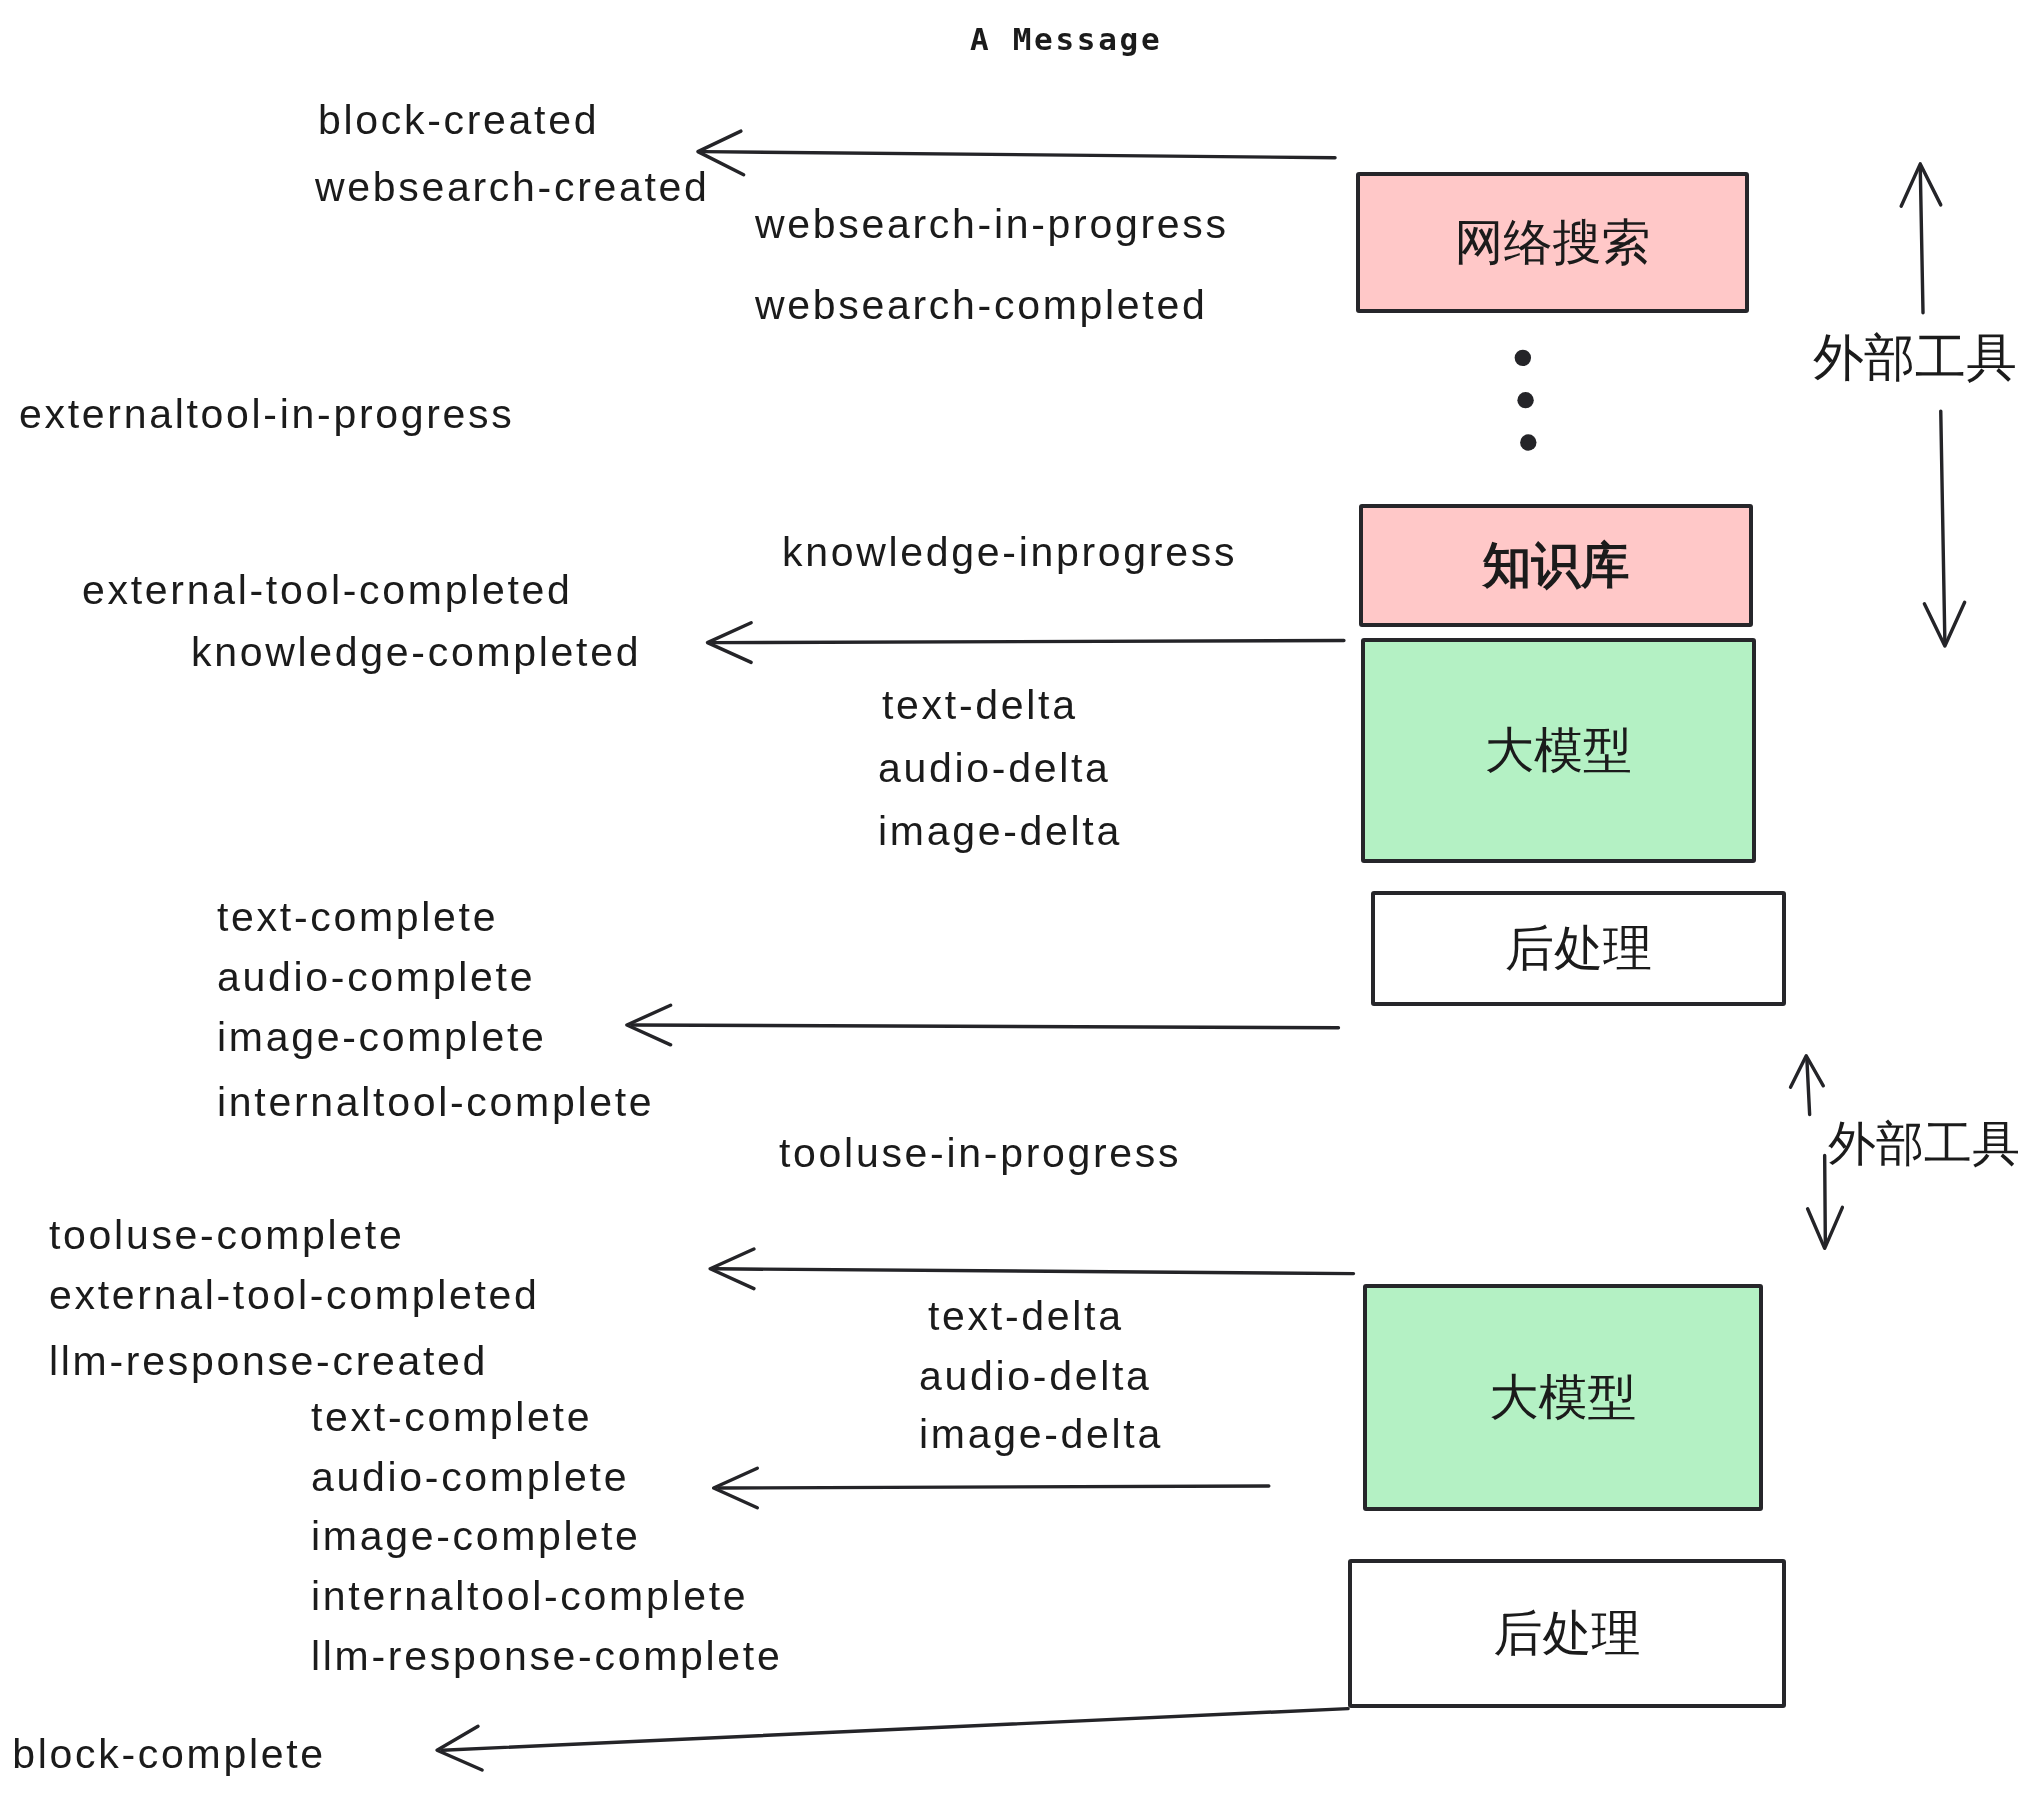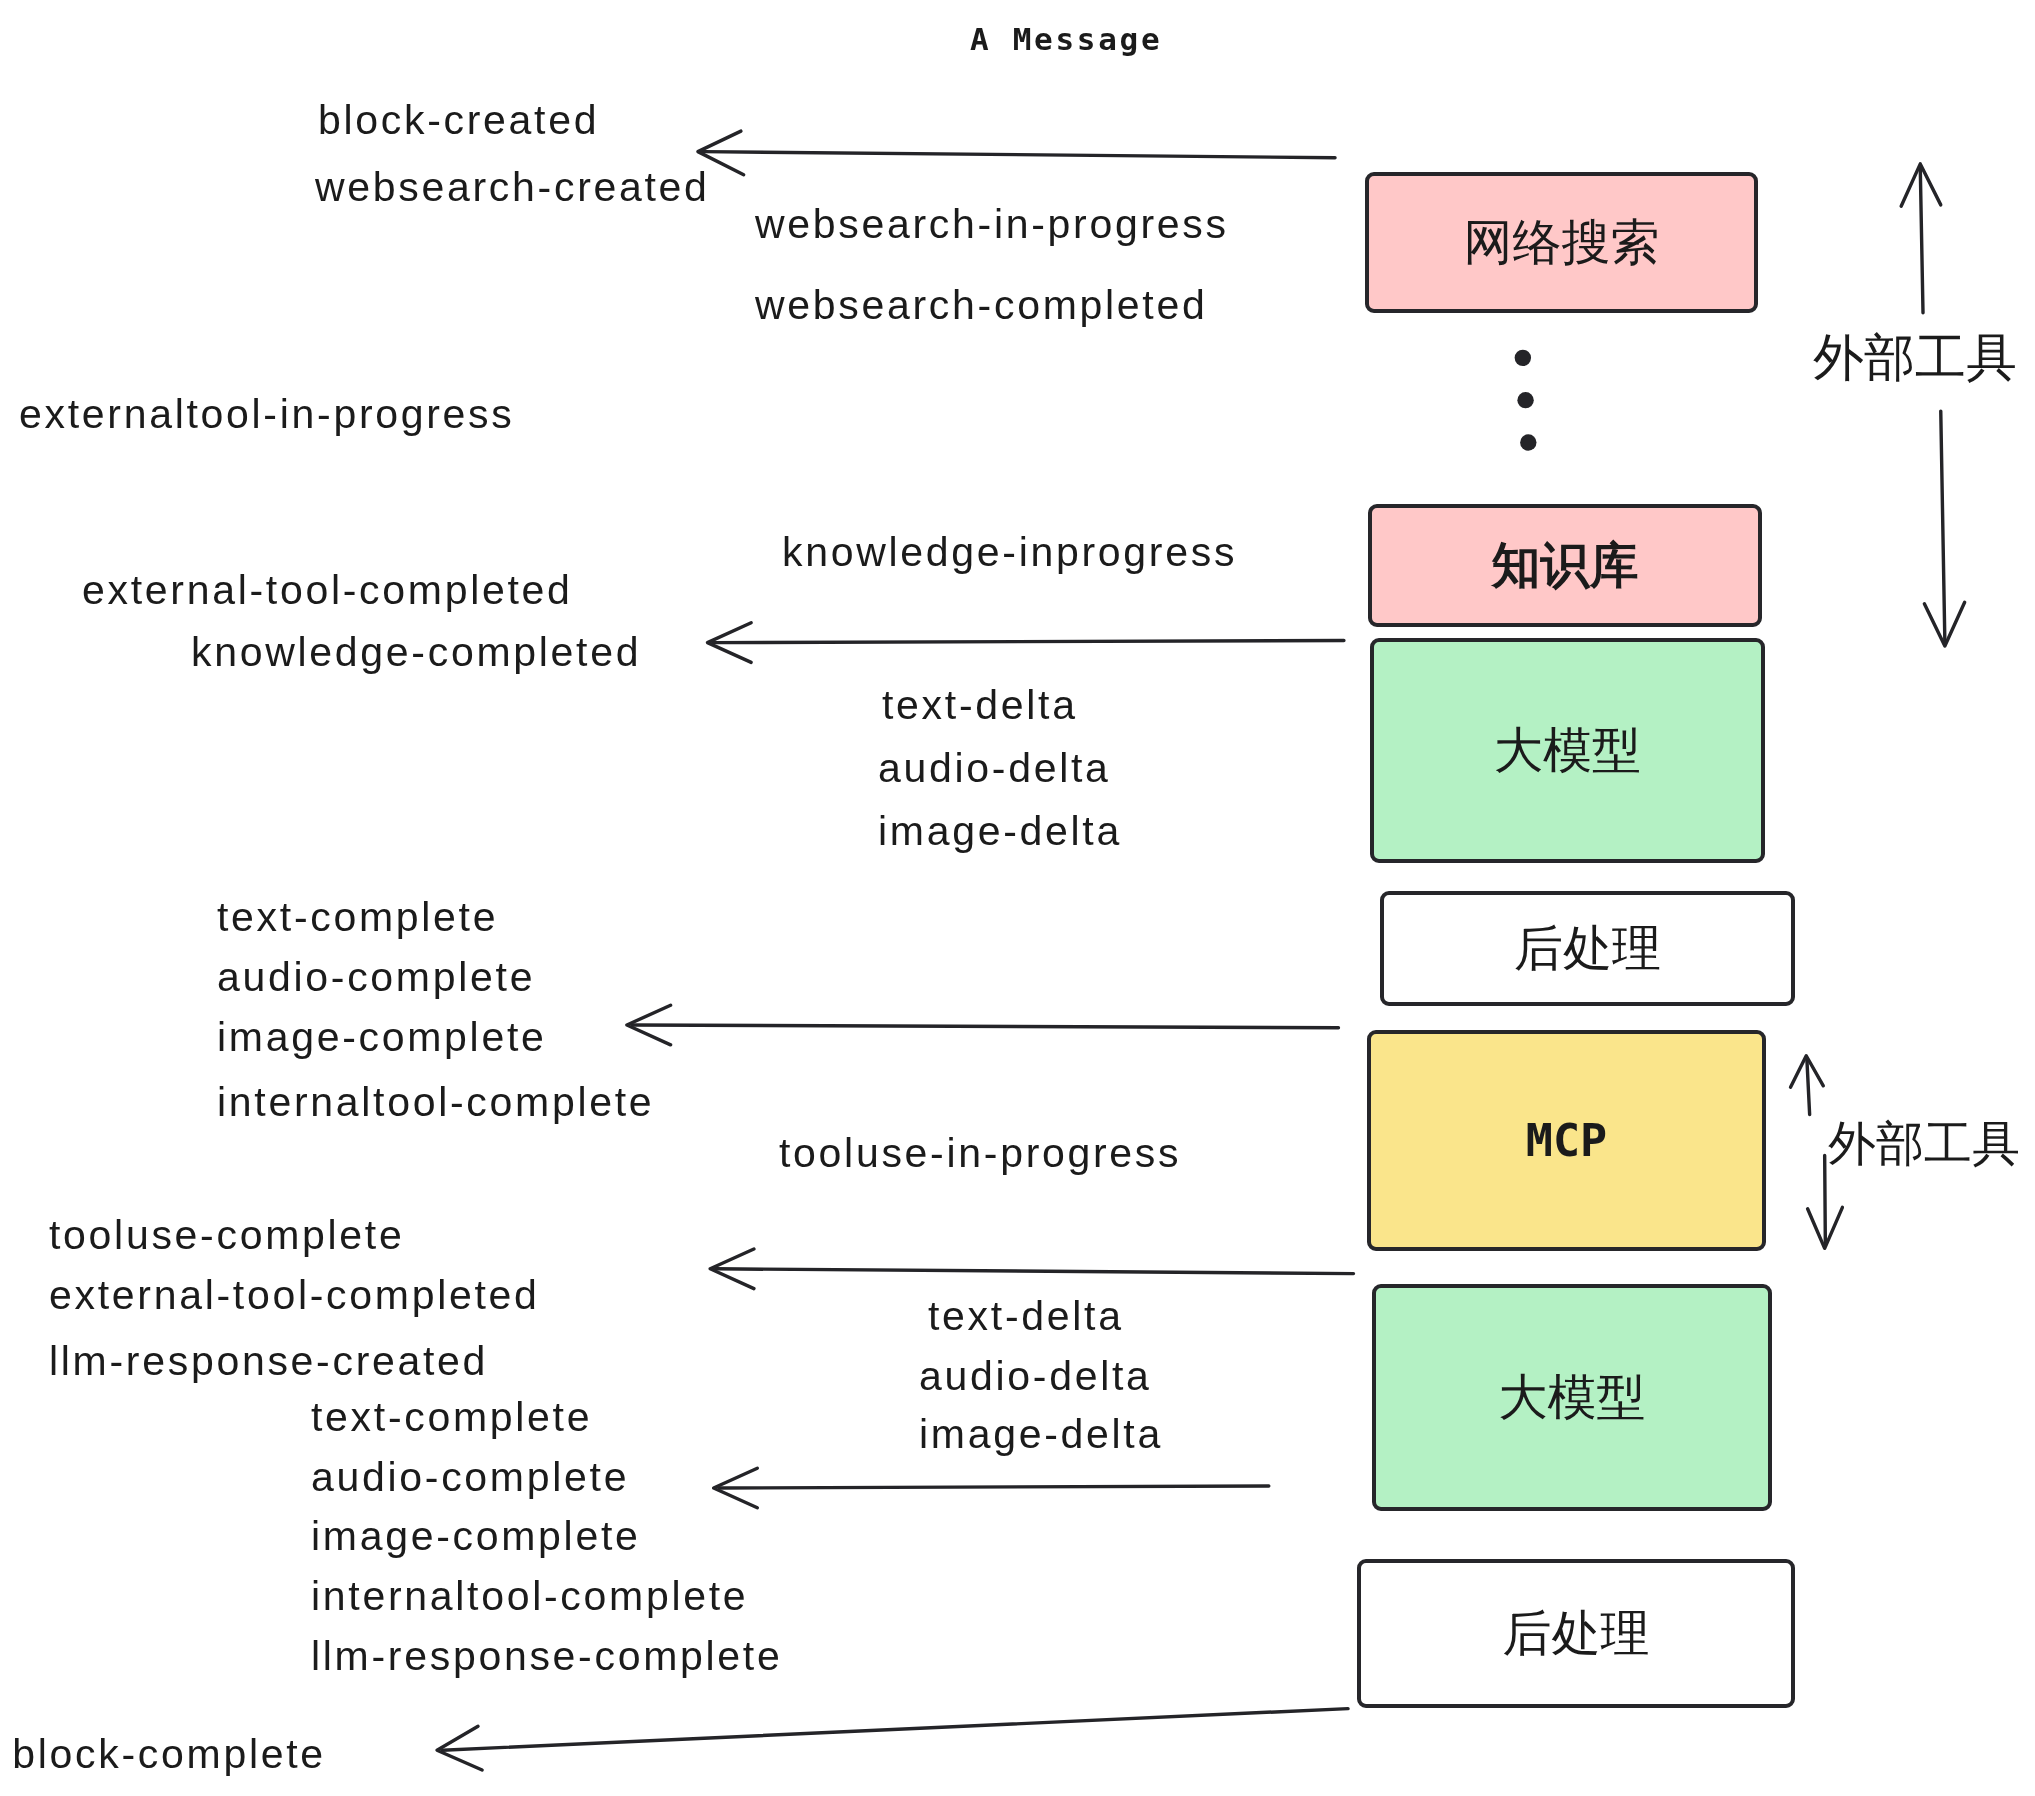--- a/index.html
+++ b/index.html
@@ -27,25 +27,24 @@
     font-size:31px;
     letter-spacing:2.7px;
     font-weight:700;
     color:#1b1b1b;
     white-space:nowrap;
   }
   .node{
     position:absolute;
     box-sizing:border-box;
     border:4.1px solid #26262a;
-    border-radius:9px;
+    border-radius:3px;
     display:flex;
     align-items:center;
     justify-content:center;
-    margin-left:9px;
   }
   .node .lbl{
     font-family:"DejaVu Sans","Liberation Sans",sans-serif;
     font-size:49px;
     color:#1b1b1b;
     white-space:nowrap;
   }
   .node .lbl.mono{
     font-family:"DejaVu Sans Mono",monospace;
     font-size:45px;
@@ -113,23 +112,20 @@
   </div>
   <div class="node pink" style="left:1359px;top:504px;width:394px;height:123px;font-weight:bold;">
     <span class="lbl">知识库</span>
   </div>
   <div class="node green" style="left:1361px;top:638px;width:395px;height:225px;">
     <span class="lbl">大模型</span>
   </div>
   <div class="node white" style="left:1371px;top:891px;width:415px;height:115px;">
     <span class="lbl">后处理</span>
   </div>
-  <div class="node yellow" style="left:1358px;top:1030px;width:399px;height:221px;">
-    <span class="lbl mono">MCP</span>
-  </div>
   <div class="node green" style="left:1363px;top:1284px;width:400px;height:227px;">
     <span class="lbl">大模型</span>
   </div>
   <div class="node white" style="left:1348px;top:1559px;width:438px;height:149px;">
     <span class="lbl">后处理</span>
   </div>
 
   <div class="cn-side" style="left:1813px;top:324px;font-size:51px;">外部工具</div>
   <div class="cn-side" style="left:1828px;top:1112px;font-size:48px;">外部工具</div>
 

